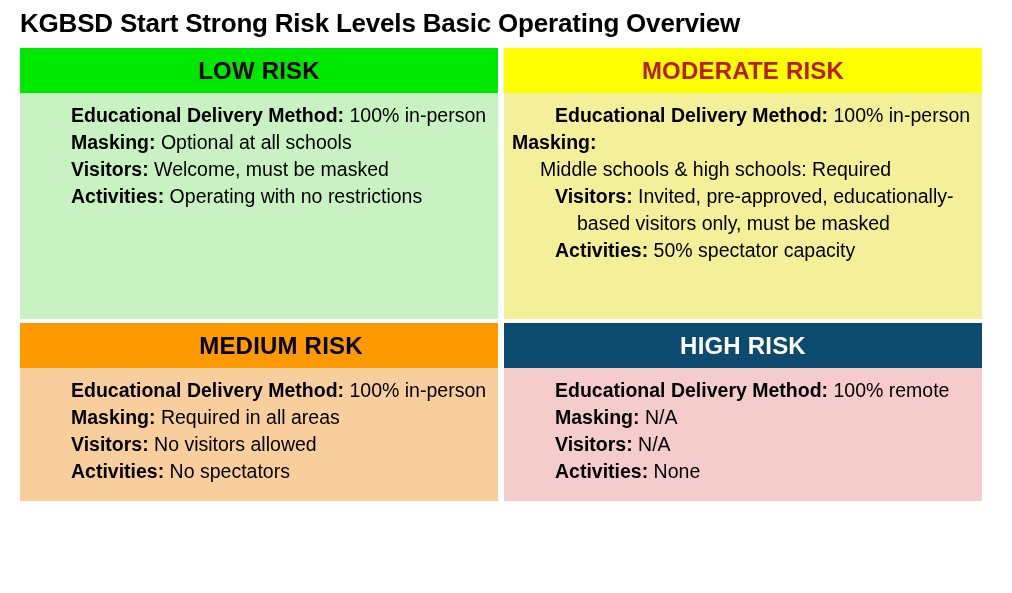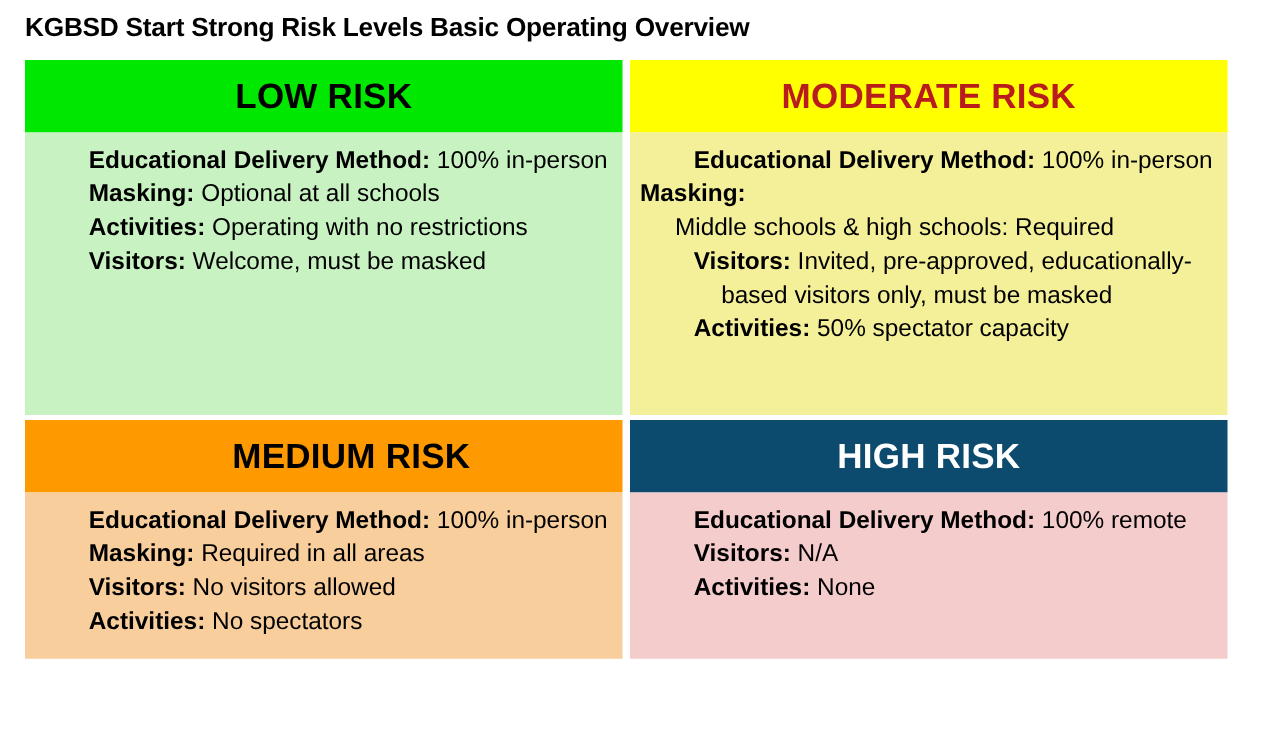--- a/index.html
+++ b/index.html
@@ -19,21 +19,21 @@
     position: relative;
     width: 1012px;
     height: 593px;
     background: #ffffff;
   }
 
   .page-title {
     position: absolute;
     left: 20px;
     top: 8px;
-    font-size: 21px;
+    font-size: 26px;
     font-weight: bold;
     letter-spacing: -0.2px;
     line-height: 30px;
     white-space: nowrap;
     color: #000000;
   }
 
   .matrix {
     position: absolute;
     left: 20px;
@@ -44,25 +44,25 @@
     column-gap: 6px;
     row-gap: 4px;
   }
 
   .quadrant {
     display: flex;
     flex-direction: column;
   }
 
   .risk-header {
-    height: 58px;
+    height: 45px;
     display: flex;
     align-items: center;
     justify-content: center;
-    font-size: 28px;
+    font-size: 24px;
     font-weight: bold;
     letter-spacing: 0.2px;
   }
 
   .risk-body {
     padding: 9px 8px 10px 8px;
     font-size: 19.5px;
     line-height: 27px;
   }
 
@@ -117,22 +117,22 @@
 
   <div class="page-title">KGBSD Start Strong Risk Levels Basic Operating Overview</div>
 
   <div class="matrix">
 
     <div class="quadrant low row-top">
       <div class="risk-header">LOW RISK</div>
       <div class="risk-body">
         <span class="line hang"><b>Educational Delivery Method:</b><span> 100% in-person</span></span>
         <span class="line hang"><b>Masking:</b><span> Optional at all schools</span></span>
+        <span class="line hang"><b>Visitors:</b><span> Welcome, must be masked</span></span>
         <span class="line hang"><b>Activities:</b><span> Operating with no restrictions</span></span>
-        <span class="line hang"><b>Visitors:</b><span> Welcome, must be masked</span></span>
       </div>
     </div>
 
     <div class="quadrant moderate row-top">
       <div class="risk-header">MODERATE RISK</div>
       <div class="risk-body">
         <span class="line hang"><b>Educational Delivery Method:</b><span> 100% in-person</span></span>
         <span class="line"><b>Masking:</b><span></span></span>
         <span class="sub-line">Middle schools &amp; high schools: Required</span>
         <span class="line hang"><b>Visitors:</b><span> Invited, pre-approved, educationally-based visitors only, must be masked</span></span>
@@ -147,19 +147,20 @@
         <span class="line hang"><b>Masking:</b><span> Required in all areas</span></span>
         <span class="line hang"><b>Visitors:</b><span> No visitors allowed</span></span>
         <span class="line hang"><b>Activities:</b><span> No spectators</span></span>
       </div>
     </div>
 
     <div class="quadrant high row-bottom">
       <div class="risk-header">HIGH RISK</div>
       <div class="risk-body">
         <span class="line hang"><b>Educational Delivery Method:</b><span> 100% remote</span></span>
+        <span class="line hang"><b>Masking:</b><span> N/A</span></span>
         <span class="line hang"><b>Visitors:</b><span> N/A</span></span>
         <span class="line hang"><b>Activities:</b><span> None</span></span>
       </div>
     </div>
 
   </div>
 </div>
 
 </body></html>

